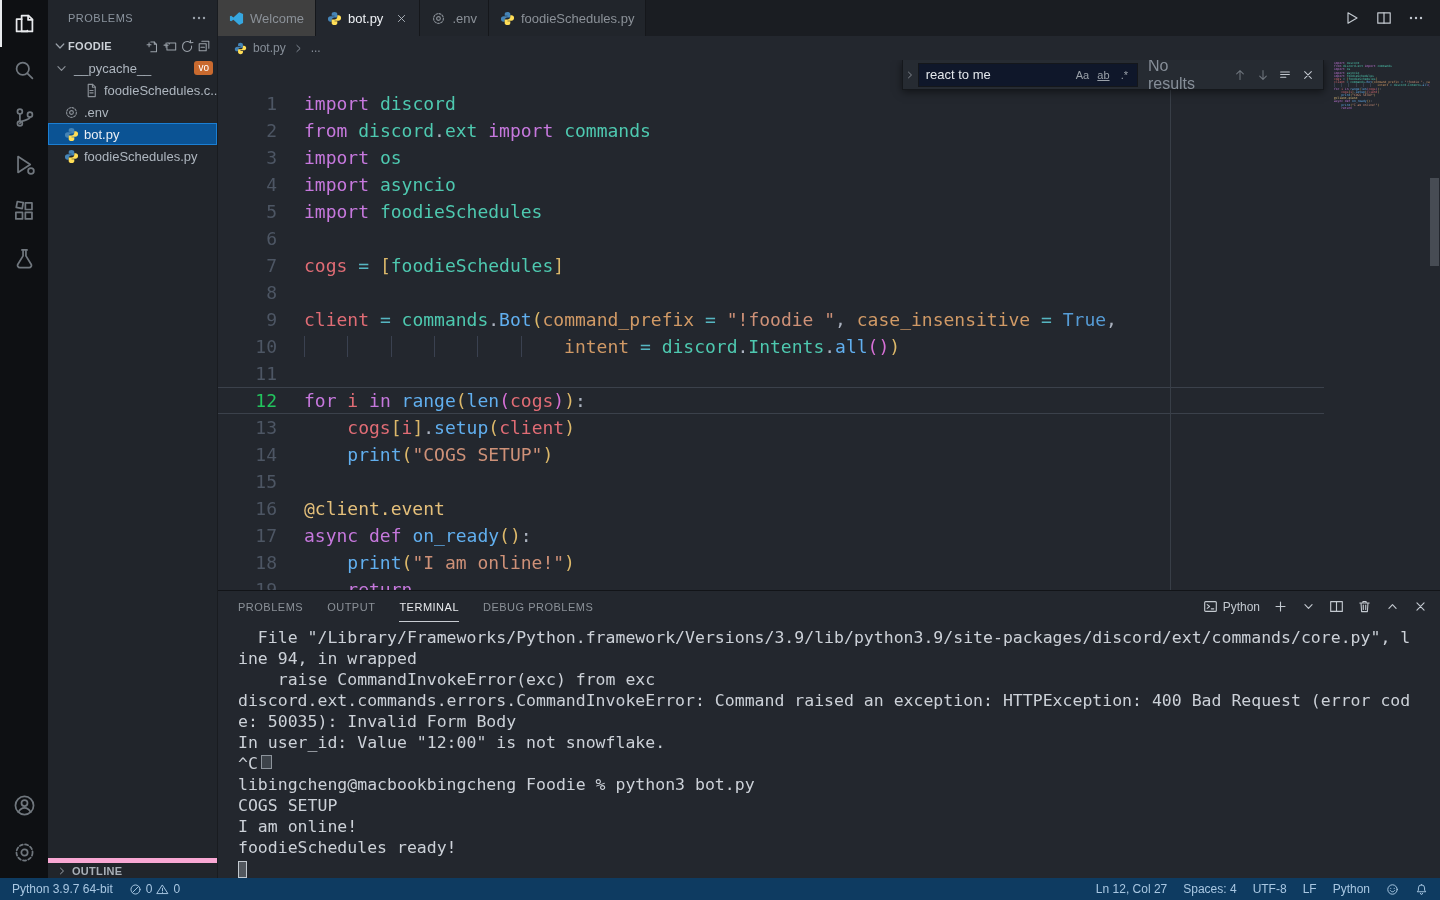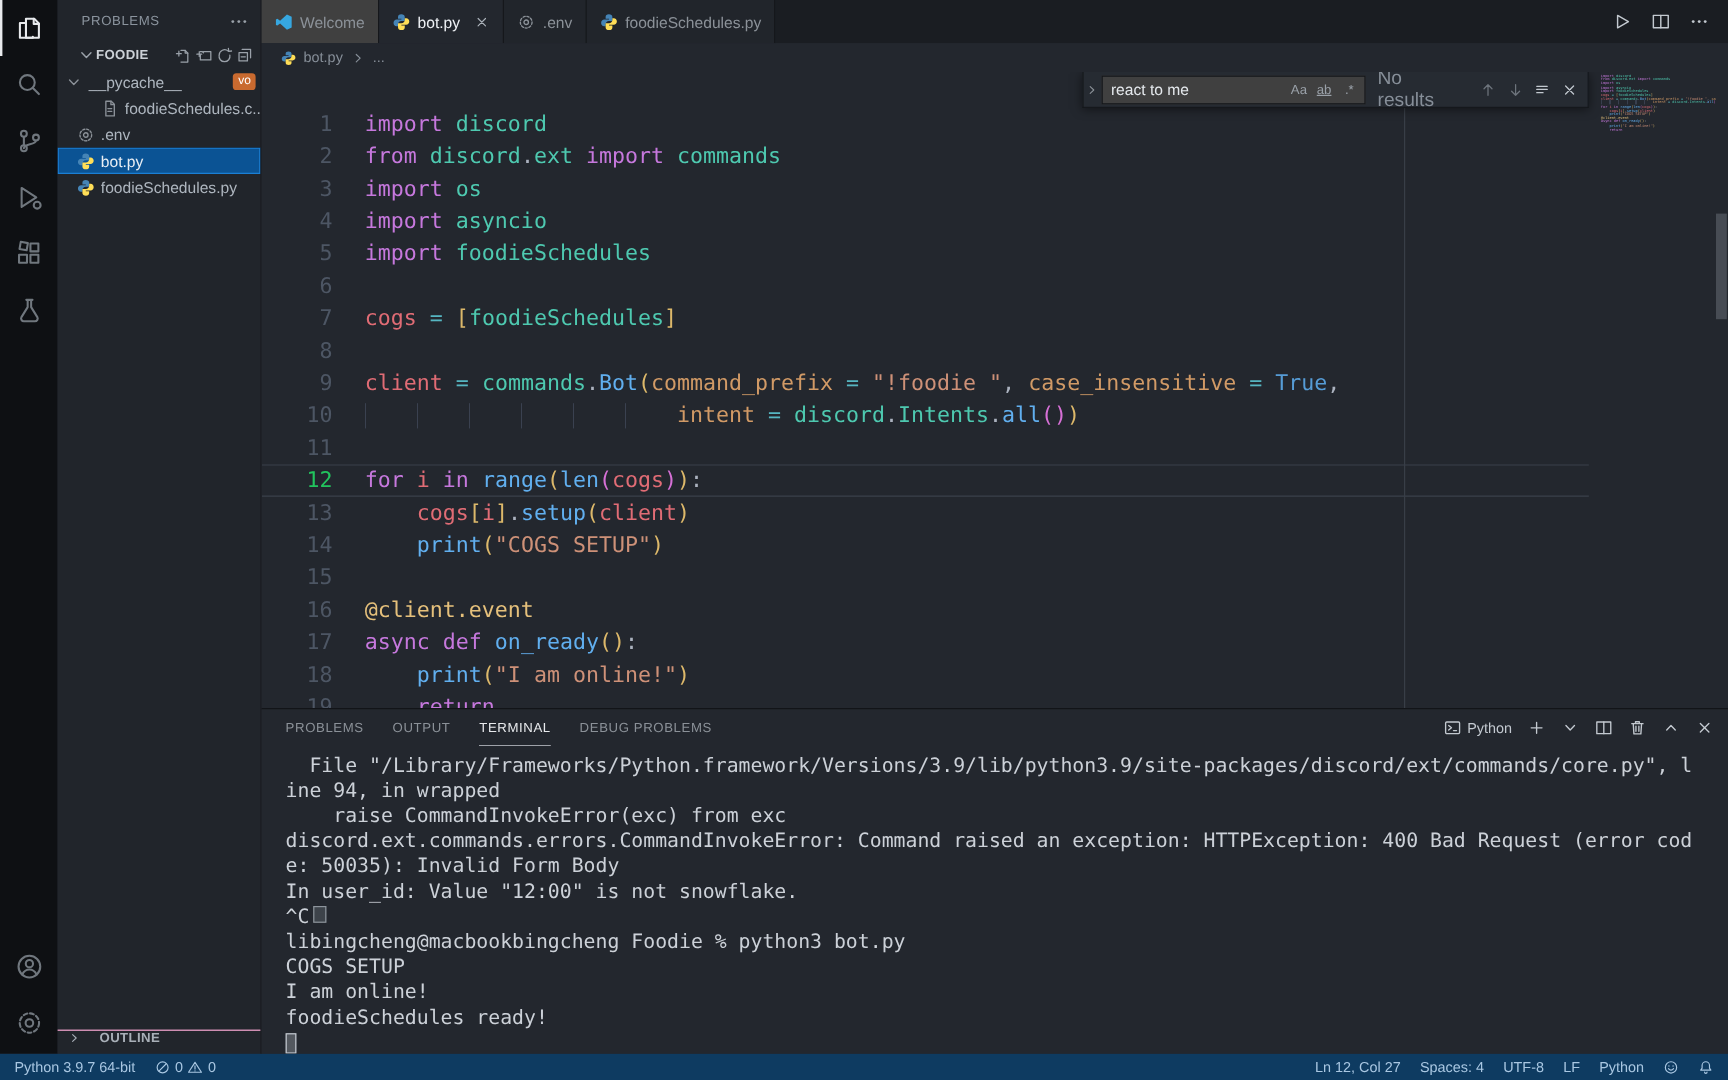--- a/index.html
+++ b/index.html
@@ -15,30 +15,30 @@
   .ab-top,.ab-bottom{display:flex;flex-direction:column}
   .ab-bottom{margin-top:auto;margin-bottom:2px}
   .ab-item{width:48px;height:47px;display:flex;align-items:center;justify-content:center;color:#70777e;cursor:pointer}
   .ab-item.active{color:#e8eaed;box-shadow:inset 2px 0 0 #e8eaed}
   .ab-item .icon svg{width:23px;height:23px}
 
   
   .sidebar{width:170px;background:#21252b;border-right:1px solid #191c20;display:flex;flex-direction:column;flex:none;font-size:13px}
   .sb-header{height:35px;display:flex;align-items:center;padding:0 10px 0 20px;font-size:11px;letter-spacing:.5px;color:#8b949e}
   .sb-header .more{margin-left:auto;color:#9aa1a9;cursor:pointer}
-  .section-row{height:22px;display:flex;align-items:center;font-size:11px;font-weight:bold;letter-spacing:.3px;color:#ccd1d7;padding-left:16px;cursor:pointer}
+  .section-row{height:22px;display:flex;align-items:center;font-size:11px;font-weight:bold;letter-spacing:.3px;color:#ccd1d7;padding-left:4px;cursor:pointer}
   .section-row .icon{color:#9aa1a9}
   .section-actions{margin-left:auto;display:flex;align-items:center;gap:3px;padding-right:6px;color:#a8afb7}
   .section-actions .icon svg{width:14px;height:14px}
   .tree-row{height:22px;display:flex;align-items:center;gap:5px;color:#aeb6bf;cursor:pointer;padding-right:4px}
   .tree-row .icon svg{width:15px;height:15px}
   .tree-row .icon{color:#8b9198}
   .tree-row.selected{background:#0b5394;box-shadow:inset 0 0 0 1px #1b7fd4;color:#e9eef4}
   .badge{margin-left:auto;background:#c96a2f;color:#fff;font-size:10px;line-height:14px;height:14px;padding:0 4px;border-radius:3px}
-  .outline-row{margin-top:auto;height:20px;border-top:1px solid #f9a8d4;display:flex;align-items:flex-start;gap:15px;padding-left:8px;font-size:11px;font-weight:bold;letter-spacing:.3px;color:#a8afb7;cursor:pointer}
+  .outline-row{margin-top:auto;height:20px;border-top:5px solid #f9a8d4;display:flex;align-items:center;gap:4px;padding-left:8px;font-size:11px;font-weight:bold;letter-spacing:.3px;color:#a8afb7;cursor:pointer}
   .outline-row .icon svg{width:12px;height:12px}
 
   
   .main{flex:1;display:flex;flex-direction:column;min-width:0}
   .tabstrip{height:36px;background:#1a1d22;display:flex;align-items:stretch}
   .tabs{display:flex}
   .tab{display:flex;align-items:center;gap:6px;padding:0 11px;font-size:13px;color:#8b9198;background:#21252b;border-right:1px solid #15171b;cursor:pointer;white-space:nowrap}
   .tab.light{background:#404040}
   .tab.active{background:#23272e;color:#eef1f5}
   .tab .icon svg{width:15px;height:15px}
@@ -65,21 +65,21 @@
   .ruler{position:absolute;top:0;bottom:0;left:952px;width:1px;background:#383e47}
   .minimap{position:absolute;top:2px;right:10px;width:96px;overflow:hidden;font-family:"DejaVu Sans Mono","Liberation Mono",monospace;font-size:3px;line-height:3.2px;white-space:pre;opacity:.95}
   .minimap .line{height:auto;width:auto;box-shadow:none}
   .minimap .ltext{margin:0}
   .scrollbar-thumb{position:absolute;right:1px;top:118px;width:9px;height:88px;background:rgba(140,146,155,.35)}
 
   
   .find{position:absolute;top:0;right:116px;width:422px;height:30px;background:#262b32;border:1px solid #15181c;border-top:0;display:flex;align-items:center;box-shadow:0 2px 8px rgba(0,0,0,.5);padding-right:4px}
   .find-toggle{width:15px;height:100%;display:flex;align-items:center;justify-content:center;color:#8b9198;cursor:pointer}
   .find-toggle .icon svg{width:12px;height:12px}
-  .find-input{width:224px;height:24px;background:#404040;border:1px solid #14171b;display:flex;align-items:center;padding:0 2px 0 7px;cursor:text}
+  .find-input{width:224px;height:24px;background:#0f172a;border:1px solid #14171b;display:flex;align-items:center;padding:0 2px 0 7px;cursor:text}
   .find-input .q{flex:1;font-size:13px;color:#e4e8ec;white-space:nowrap;overflow:hidden}
   .find-opt{width:21px;height:20px;display:flex;align-items:center;justify-content:center;color:#9aa1a9;font-size:11px;cursor:pointer;flex:none}
   .find-opt.uword{text-decoration:underline}
   .find-status{font-size:16px;color:#868e98;margin:0 10px;min-width:62px}
   .find-btn{width:23px;height:23px;display:flex;align-items:center;justify-content:center;color:#c3c9d0;cursor:pointer}
   .find-btn .icon svg{width:14px;height:14px}
   .find-btn.dim{color:#6d747c}
 
   
   .panel{height:288px;border-top:1px solid #121418;display:flex;flex-direction:column;background:#23272e}

